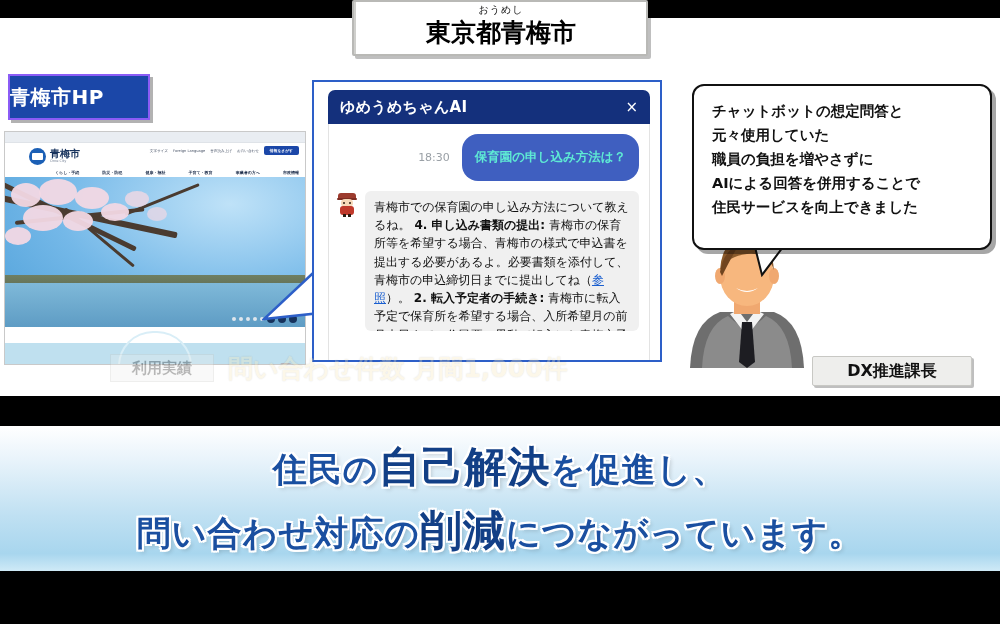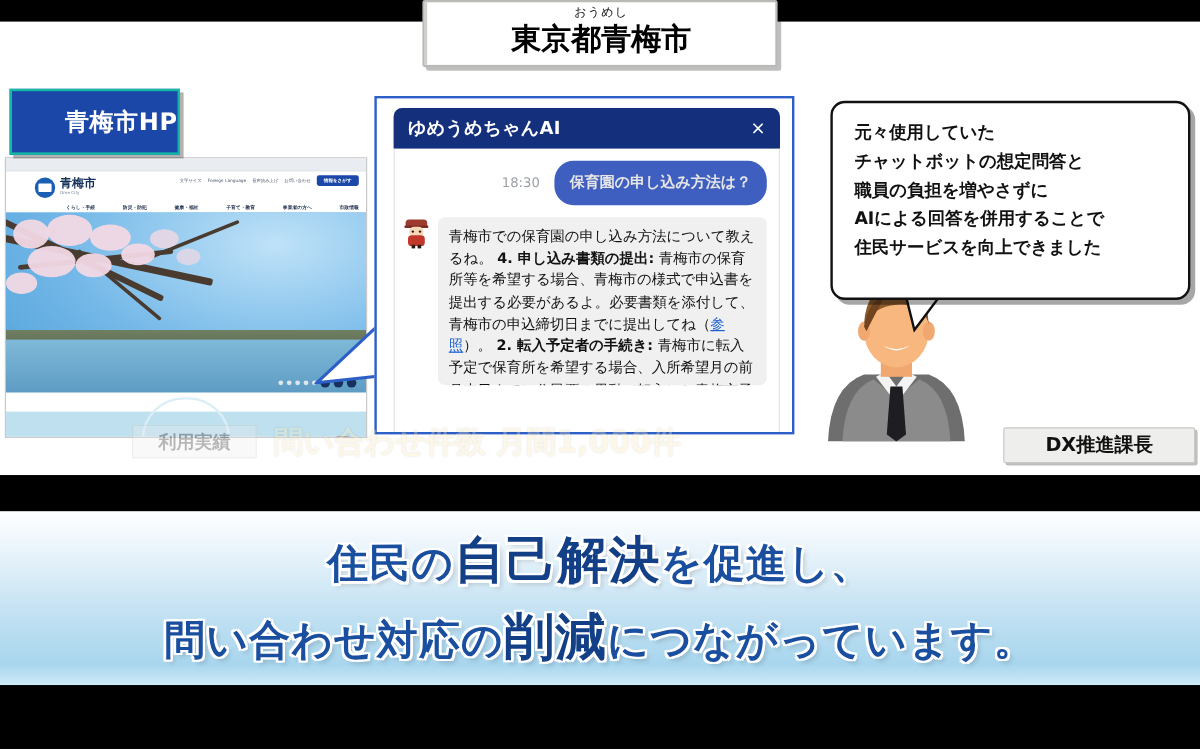--- a/index.html
+++ b/index.html
@@ -38,24 +38,24 @@
     position:absolute;top:1px;left:0;right:0;text-align:center;
     font-size:10px;font-weight:normal;letter-spacing:1px;color:#111;
   }
   .heading .h-main{
     font-size:25px;font-weight:bold;letter-spacing:0px;color:#000;
     margin-top:9px;
   }
 
   
   .hp-tag{
-    position:absolute;left:8px;top:74px;width:142px;height:55px;
-    background:#1b47a8;border:2px solid #14b8a6;
+    position:absolute;left:8px;top:74px;width:142px;height:46px;
+    background:#1b47a8;border:2px solid #8b5cf6;
     box-shadow:3px 3px 0 rgba(0,0,0,.3);
-    display:flex;align-items:center;justify-content:flex-end;
+    display:flex;align-items:center;justify-content:flex-start;
     color:#fff;font-size:20px;font-weight:bold;letter-spacing:.5px;
     z-index:30;box-sizing:border-box;
   }
 
   
   .site{
     position:absolute;left:4px;top:131px;width:302px;height:234px;
     background:#fff;border:1px solid #c9c9c9;overflow:hidden;z-index:10;
     box-sizing:border-box;
   }
@@ -147,22 +147,22 @@
   .chat-title{color:#fff;font-size:15px;font-weight:bold;letter-spacing:.3px;}
   .chat-close{color:#fff;font-size:15px;line-height:1;cursor:pointer;}
   .chat-body{
     position:absolute;left:0;right:0;top:34px;bottom:0;
     background:#fff;padding:10px 10px 0 8px;box-sizing:border-box;
     border-left:1px solid #e3e3e3;border-right:1px solid #e3e3e3;
   }
   .row-user{display:flex;align-items:center;justify-content:flex-end;gap:12px;}
   .timestamp{font-size:11px;color:#9aa0a6;}
   .bubble-user{
-    background:#3f5fc0;color:#e5e5e5;border-radius:16px;
-    padding:10px 13px;font-size:12.5px;font-weight:bold;white-space:nowrap;
+    background:#3f5fc0;color:#5eead4;border-radius:16px;
+    padding:15px 13px;font-size:12.5px;font-weight:bold;white-space:nowrap;
   }
   .row-bot{display:flex;align-items:flex-start;gap:6px;margin-top:10px;}
   .bot-avatar{position:relative;width:22px;height:26px;flex:0 0 22px;margin-top:2px;}
   .bubble-bot{
     background:#f0f0f0;border-radius:6px;padding:7px 9px;
     font-size:12px;line-height:1.52;color:#111;flex:1;
     max-height:126px;overflow:hidden;
   }
   .bubble-bot b{font-weight:bold;}
   .bubble-bot a{color:#1a5fd0;text-decoration:underline;}
@@ -184,21 +184,21 @@
 
   
   .person{position:absolute;left:672px;top:236px;width:150px;height:132px;z-index:22;}
 
   
   .nameplate{
     position:absolute;left:812px;top:356px;width:160px;height:30px;
     background:#eeeeec;border:1px solid #c8c8c4;border-radius:2px;
     box-shadow:2px 2px 0 rgba(0,0,0,.25);
     display:flex;align-items:center;justify-content:center;z-index:35;
-    font-size:16px;font-weight:bold;color:#111;box-sizing:border-box;margin-left:24px;
+    font-size:16px;font-weight:bold;color:#111;box-sizing:border-box;
   }
 
   
   .statwrap{position:absolute;left:110px;top:352px;height:34px;z-index:28;opacity:.30;}
   .stat-tag{
     position:absolute;left:0;top:2px;width:104px;height:28px;
     background:#eeeeec;border:1px solid #c8c8c4;
     display:flex;align-items:center;justify-content:center;
     font-size:15px;font-weight:bold;color:#111;box-sizing:border-box;
   }
@@ -346,22 +346,22 @@
             <span>青梅市での保育園の申し込み方法について教えるね。</span>
             <b>4. 申し込み書類の提出:</b><span> 青梅市の保育所等を希望する場合、青梅市の様式で申込書を提出する必要があるよ。必要書類を添付して、青梅市の申込締切日までに提出してね（</span><a href="#">参照</a><span>）。</span>
             <b>2. 転入予定者の手続き:</b><span> 青梅市に転入予定で保育所を希望する場合、入所希望月の前月末日までに住民票の異動（転入）と青梅市子ども育成課での申し込み手続</span>
           </div>
         </div>
       </div>
     </div>
   </div>
 
   <div class="balloon">
+    <p>チャットボットの想定問答と</p>
     <p>元々使用していた</p>
-    <p>チャットボットの想定問答と</p>
     <p>職員の負担を増やさずに</p>
     <p>AIによる回答を併用することで</p>
     <p>住民サービスを向上できました</p>
   </div>
   <svg class="balloon-tail" viewBox="0 0 36 34">
     <polygon points="2,0 34,0 10,32" fill="#ffffff" stroke="#111" stroke-width="2"></polygon>
     <rect x="0" y="-4" width="36" height="6" fill="#fff"></rect>
   </svg>
 
   <svg class="person" viewBox="0 0 150 132">

